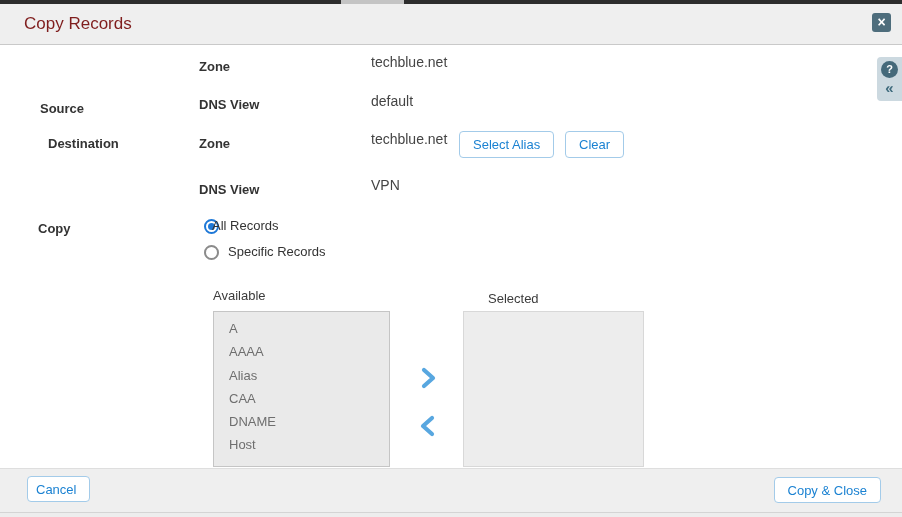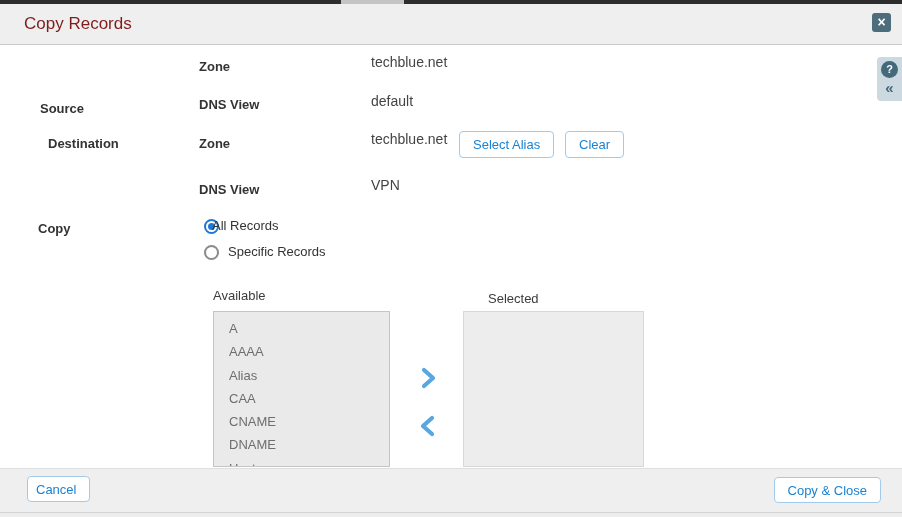--- a/index.html
+++ b/index.html
@@ -94,21 +94,20 @@
 
   <div class="picker-label" style="left:213px; top:288px;">Available</div>
   <div class="picker-label" style="left:440px; top:291px;margin-left:48px;">Selected</div>
 
   <div class="listbox available-box">
 
   <div class="list-item">A</div>
       <div class="list-item">AAAA</div>
       <div class="list-item">Alias</div>
       <div class="list-item">CAA</div>
-      <div class="list-item">CNAME</div>
       <div class="list-item">DNAME</div>
       <div class="list-item">Host</div>
     </div>
 
   <div class="listbox selected-box">
     
   </div>
 
   <button class="move-btn move-right-btn">
     <span>

